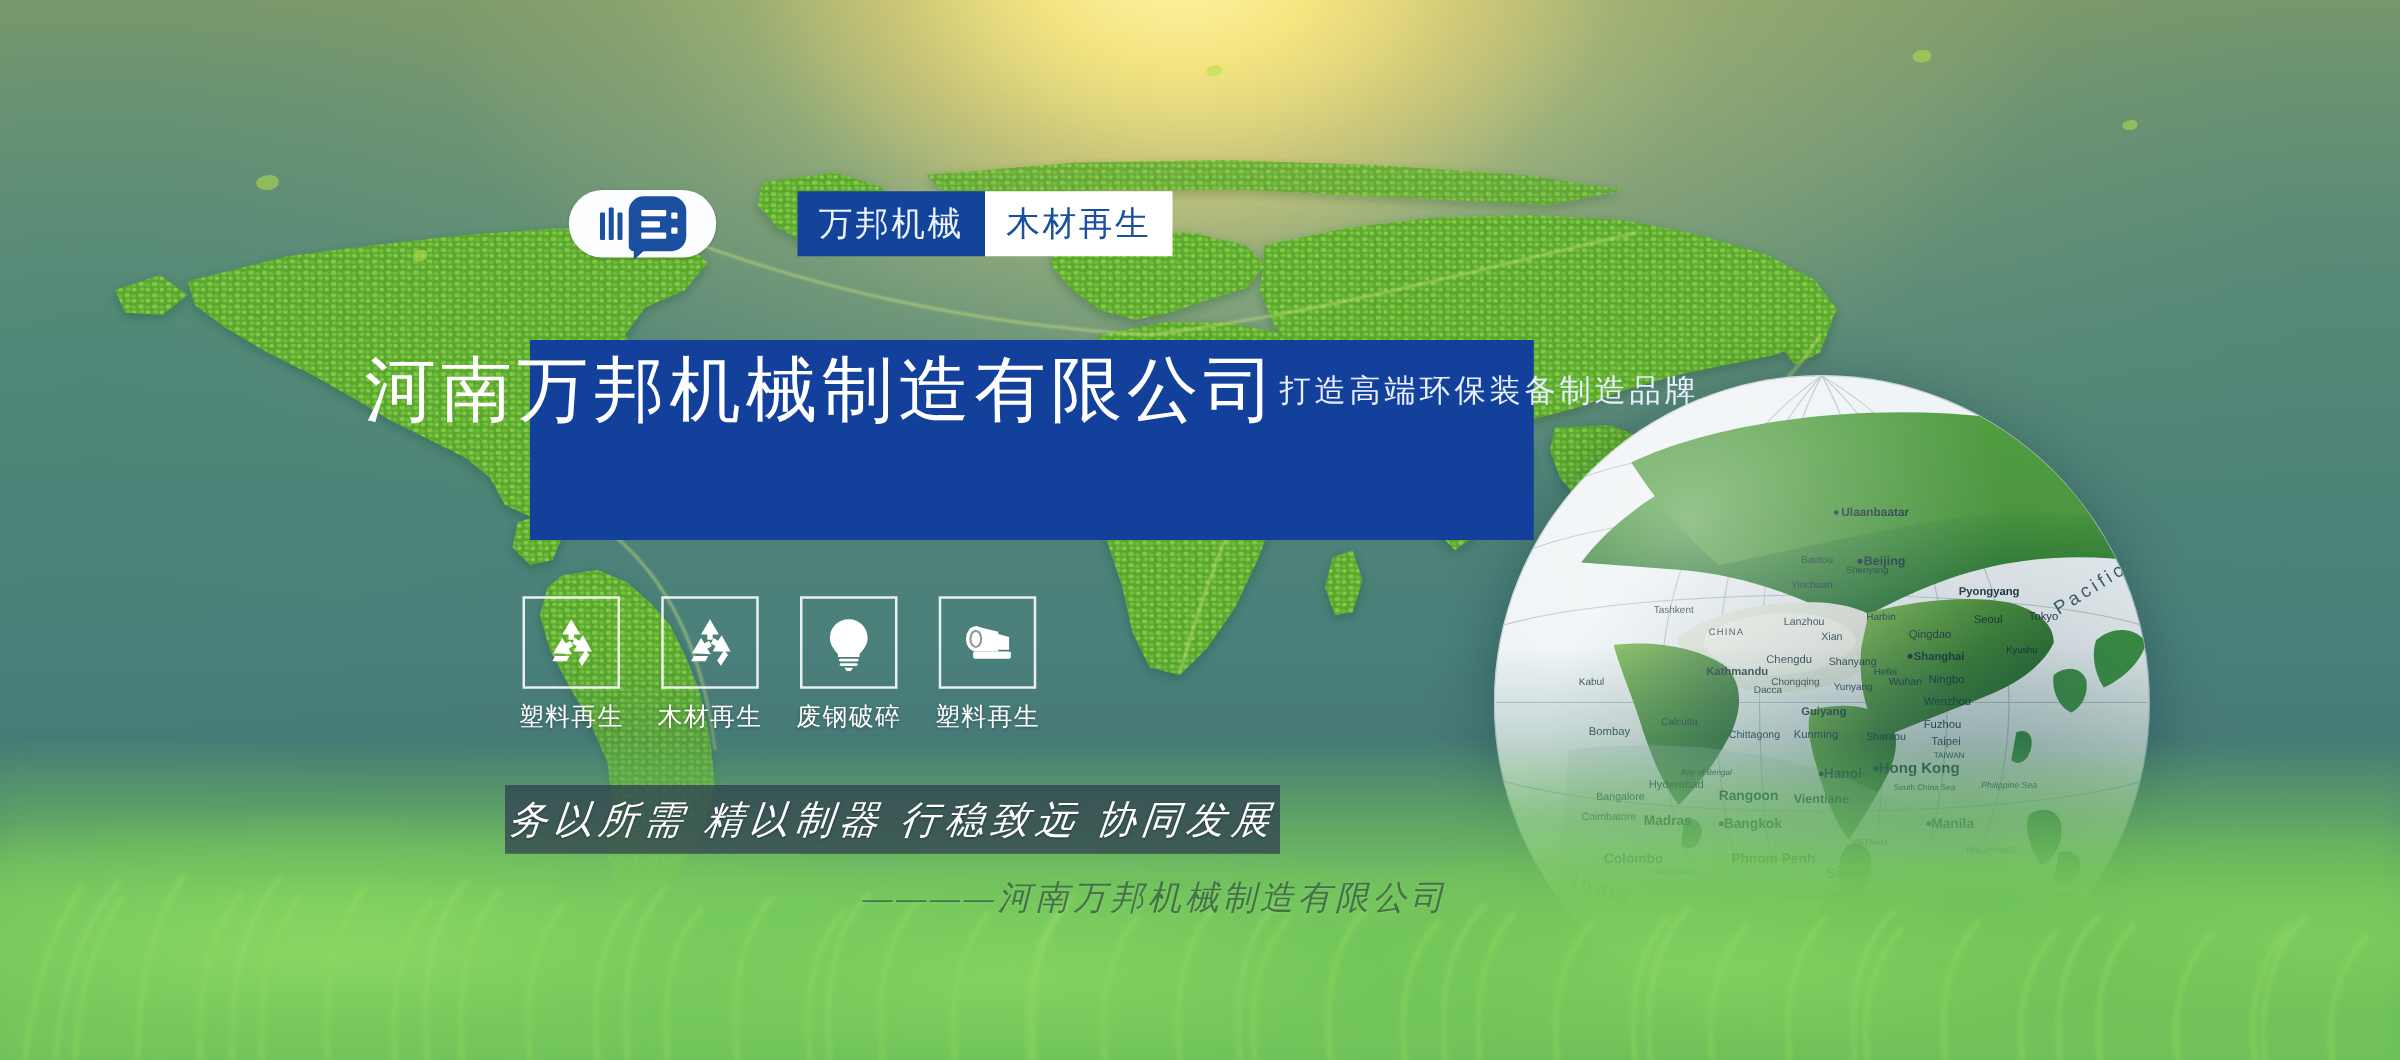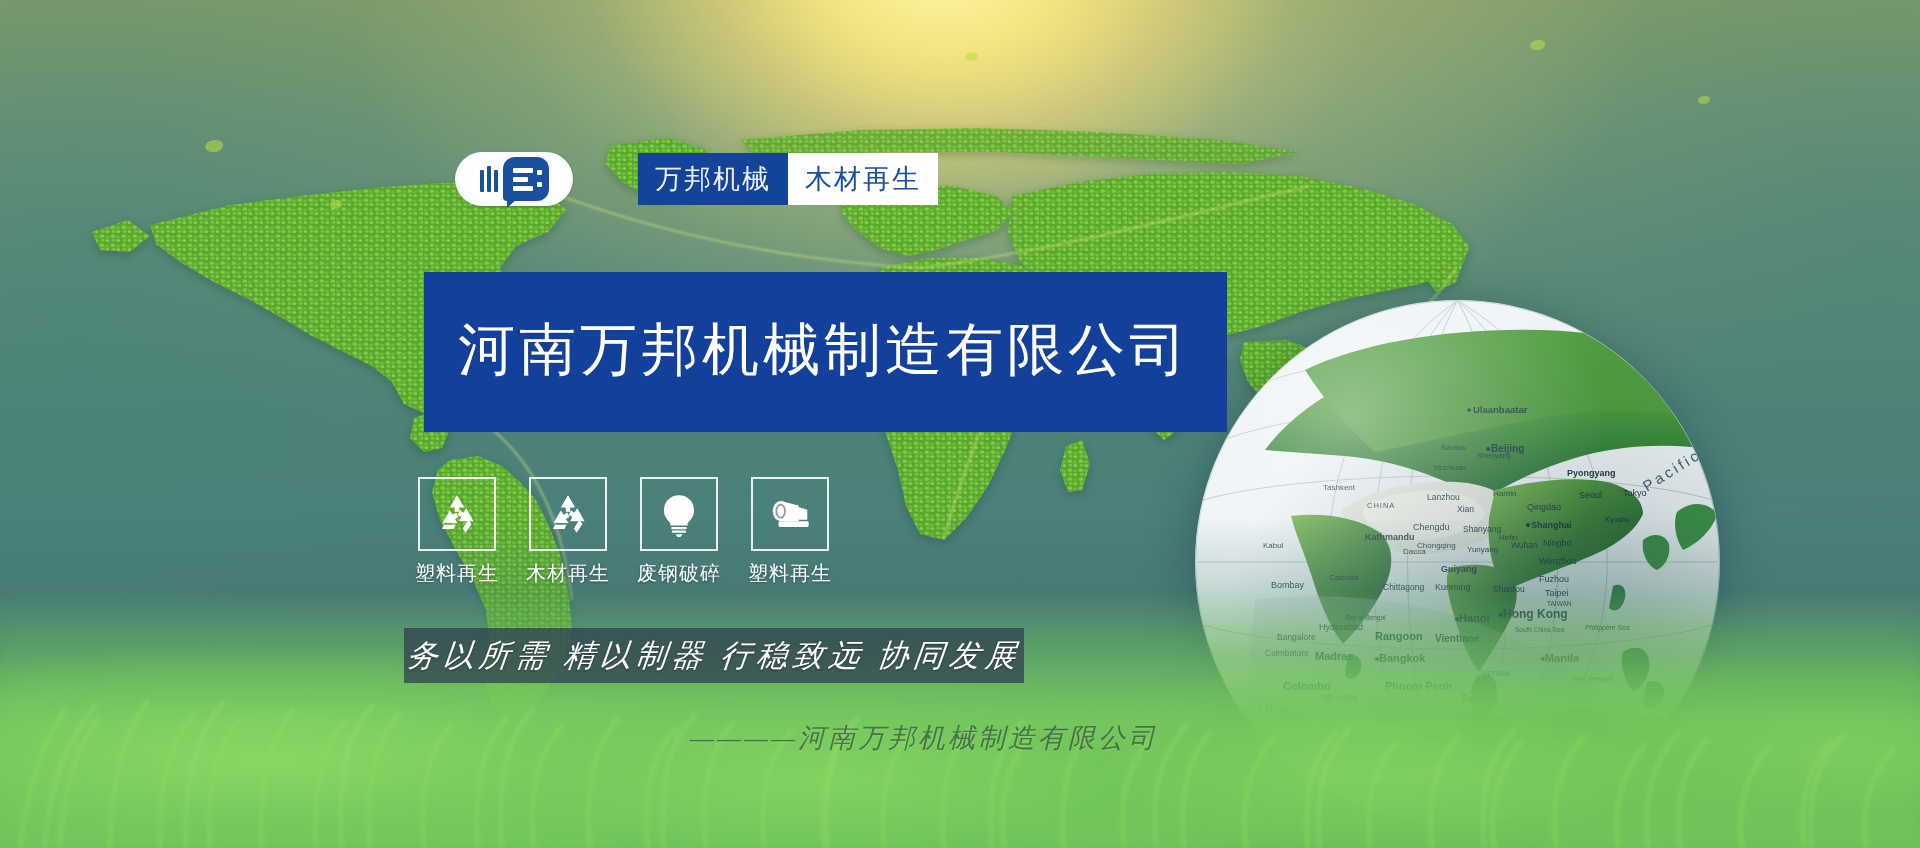--- a/index.html
+++ b/index.html
@@ -88,21 +88,21 @@
   .nav-white{
     height:52px; background:#ffffff;
     display:flex; align-items:center; padding:0 17px;
     color:#1a4fa3; font-size:27px; letter-spacing:2px; font-weight:400;
   }
 
   
   .title-box{
     position:absolute; left:424px; top:272px; width:803px; height:160px;
     background:#13409a;
-    display:flex; flex-direction:column; justify-content:center;
+    display:flex; flex-direction:row; justify-content:center;
     padding:10px 34px 14px 34px;
   }
   .title-main{
     color:#ffffff; font-size:57px; line-height:1.08; letter-spacing:4px;
     font-weight:400; white-space:nowrap;
   }
   .title-sub{
     color:#e6eeff; font-size:25px; letter-spacing:3px; text-align:right;
     margin-top:14px; font-weight:400; white-space:nowrap;
   }
@@ -126,21 +126,21 @@
     background:rgba(47,62,80,.74);
     display:flex; align-items:center; justify-content:center;
   }
   .slogan span{
     color:#ffffff; font-size:31px; letter-spacing:5px;
     font-family:"Liberation Serif", serif; font-style:italic; font-weight:400;
     transform:skewX(-6deg);
     text-shadow:0 1px 2px rgba(0,0,0,.4);
   }
   .signature{
-    position:absolute; left:690px; top:720px;
+    position:absolute; left:690px; top:700px;
     color:#34533f; font-size:27px; letter-spacing:3px;
     font-family:"Liberation Serif", serif; font-style:italic;
     opacity:.72; white-space:nowrap;
     text-shadow:0 1px 2px rgba(255,255,255,.18);
   }
 
   
   .globe-wrap{ position:absolute; left:1195px; top:300px; width:525px; height:525px; }
   .globe{
     position:absolute; inset:0; border-radius:50%;
@@ -527,20 +527,21 @@
     <div class="nav-blue">
       <span>万邦机械</span>
     </div>
     <div class="nav-white">
       <span>木材再生</span>
     </div>
   </div>
 
   <div class="title-box">
     <div class="title-main">河南万邦机械制造有限公司</div>
+    <div class="title-sub">打造高端环保装备制造品牌</div>
   </div>
 
   <div class="features">
 
     <div class="feature">
       <div class="box">
         <svg viewBox="0 0 64 64">
           <g fill="#ffffff">
             <path d="M32 6 L42 23 L35 23 L35 29 L29 29 L29 23 L22 23 Z"></path>
             <path d="M12 44 L22 27 L26 33 L31 30 L34 36 L29 39 L33 45 Z"></path>

